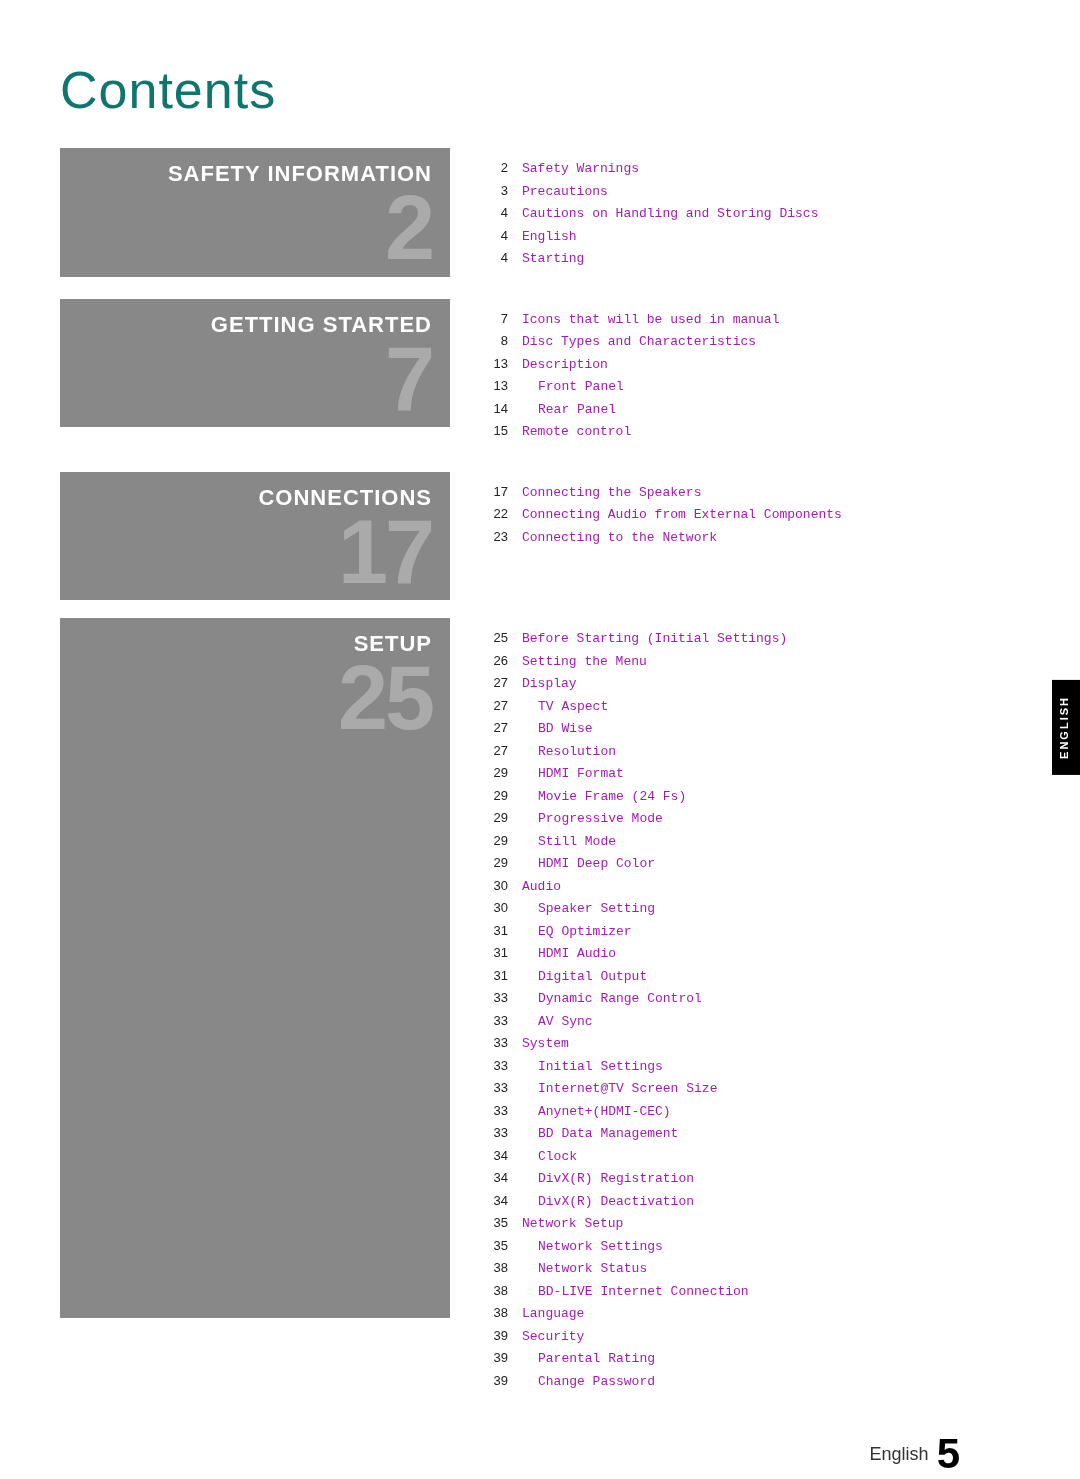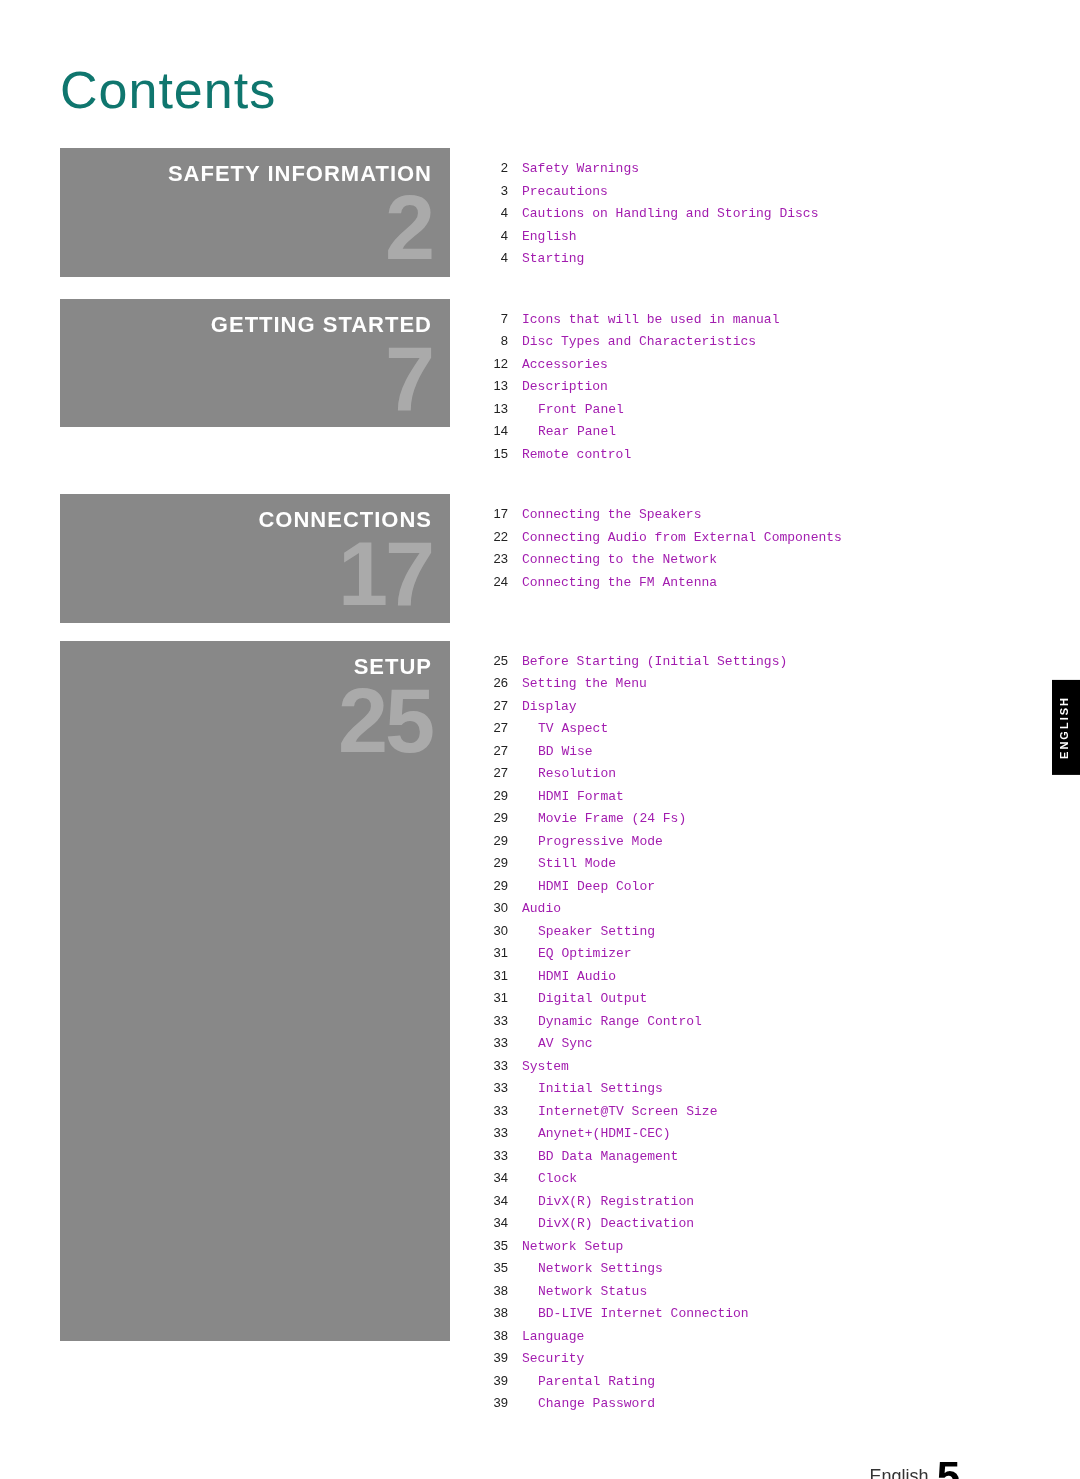--- a/index.html
+++ b/index.html
@@ -187,24 +187,20 @@
         <div class="section-entries">
           <div class="entry-row">
             <span class="page-num">7</span>
             <span class="entry-text">Icons that will be used in manual</span>
           </div>
           <div class="entry-row">
             <span class="page-num">8</span>
             <span class="entry-text">Disc Types and Characteristics</span>
           </div>
           <div class="entry-row">
-            <span class="page-num">12</span>
-            <span class="entry-text">Accessories</span>
-          </div>
-          <div class="entry-row">
             <span class="page-num">13</span>
             <span class="entry-text">Description</span>
           </div>
           <div class="entry-row indent1">
             <span class="page-num">13</span>
             <span class="entry-text">Front Panel</span>
           </div>
           <div class="entry-row indent1">
             <span class="page-num">14</span>
             <span class="entry-text">Rear Panel</span>
@@ -226,24 +222,20 @@
             <span class="entry-text">Connecting the Speakers</span>
           </div>
           <div class="entry-row">
             <span class="page-num">22</span>
             <span class="entry-text">Connecting Audio from External Components</span>
           </div>
           <div class="entry-row">
             <span class="page-num">23</span>
             <span class="entry-text">Connecting to the Network</span>
           </div>
-          <div class="entry-row">
-            <span class="page-num">24</span>
-            <span class="entry-text">Connecting the FM Antenna</span>
-          </div>
         </div>
       </div>
       <div class="toc-section setup">
         <div class="section-label-block">
           <div class="section-name">SETUP</div>
           <div class="section-number">25</div>
         </div>
         <div class="section-entries">
           <div class="entry-row">
             <span class="page-num">25</span>

